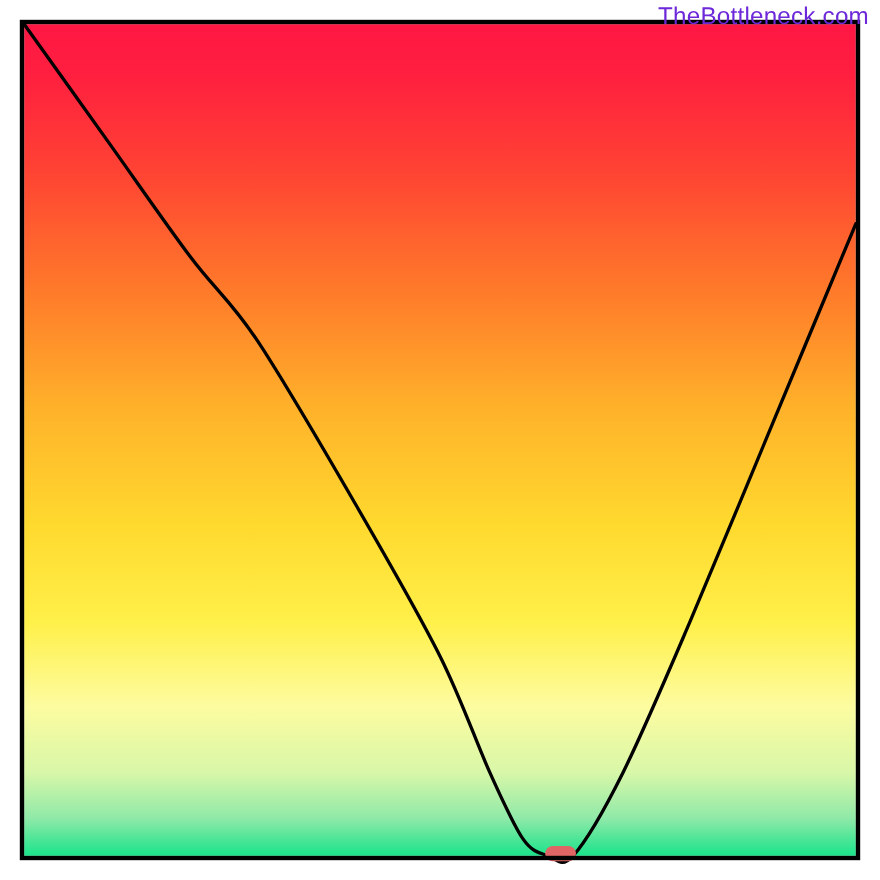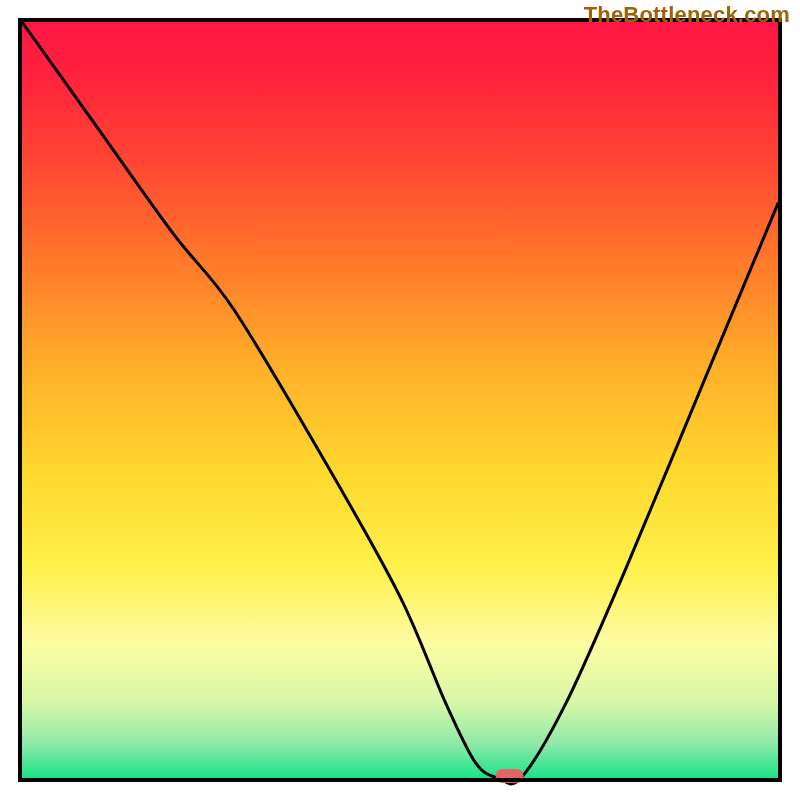--- a/index.html
+++ b/index.html
@@ -13,22 +13,22 @@
   .container {
     position: relative;
     width: 800px;
     height: 800px;
   }
   .watermark {
     position: absolute;
     top: 2px;
     right: 10px;
     font-size: 22px;
-    font-weight: 700;
-    color: #a16207;
+    font-weight: 400;
+    color: #6d28d9;
     letter-spacing: 0.2px;
   }
   svg {
     display: block;
   }
 </style>
 </head>
 <body>
 
 <div class="container">

